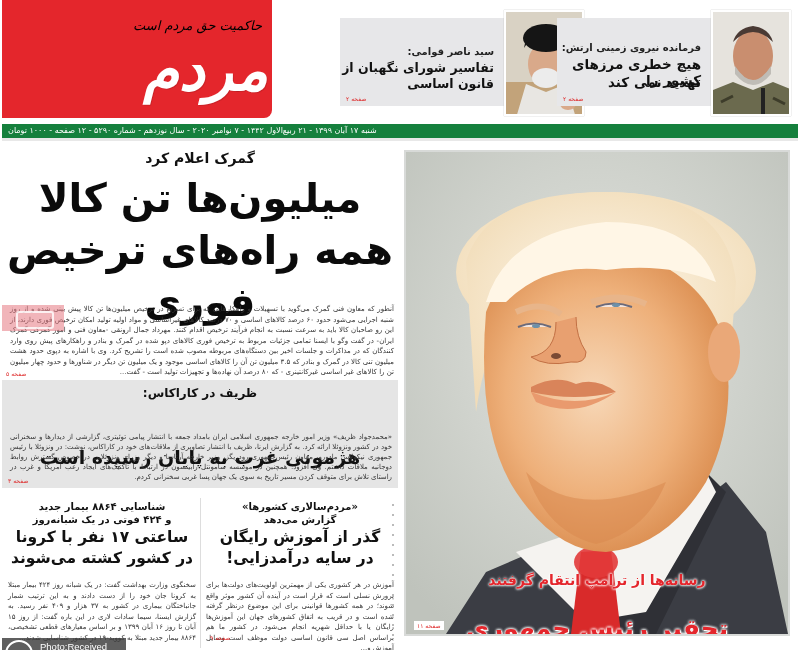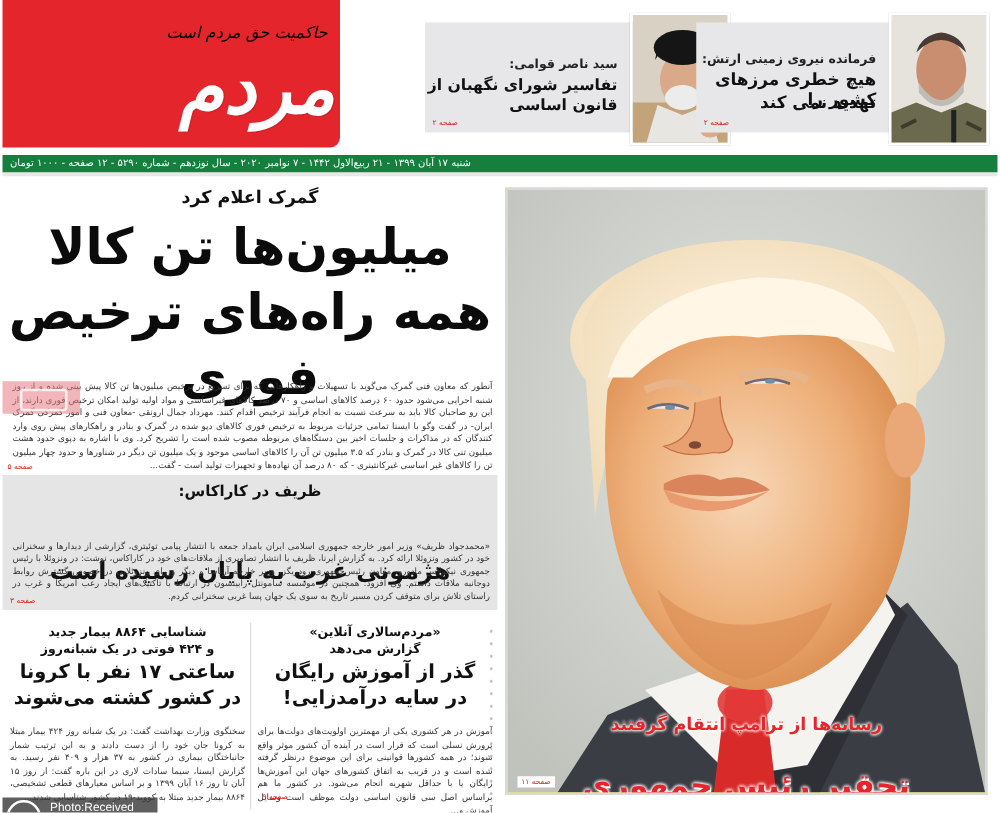--- a/index.html
+++ b/index.html
@@ -115,21 +115,21 @@
   .col-b .body { font-size: 7px; line-height: 10.5px; color: #333; direction: rtl; text-align: justify; margin-top: 14px; padding: 0 4px;}
   .col-edu { left: 202px; }
   .col-covid { left: 4px; }
   .col-sep { position:absolute; left: 200px; top: 498px; width: 1px; height: 150px; background: #ddd; }
   .dots { position:absolute; left: 390px; top: 500px; width: 6px; height: 140px;
     background-image: radial-gradient(circle, #bbb 1px, transparent 1.2px); background-size: 6px 10px; }
 
   
   .cartoon-frame {
     position: absolute; left: 404px; top: 150px; width: 386px; height: 486px;
-    border: 2px solid #d8dad8; background: #fde047; overflow: hidden;
+    border: 2px solid #d8dad8; background: #bef264; overflow: hidden;
   }
   .cartoon-frame svg { position: absolute; left: 0; top: 0; }
   .cartoon-caption-kicker {
     position: absolute; left: 0; top: 420px; width: 382px; text-align: center;
     font-size: 14px; font-weight: bold; color: #e4262c; direction: rtl;
     text-shadow: 0 0 3px #fff, 0 0 3px #fff, 0 0 2px #fff;
   }
   .cartoon-caption-head {
     position: absolute; left: 0; top: 438px; width: 382px; text-align: center;
     font-size: 25px; font-weight: 900; color: #e4262c; direction: rtl;
@@ -218,21 +218,21 @@
   <div class="pg-mark" style="left:6px; top:370px;">صفحه ۵</div>
 
   <div class="zarif">
     <div class="kicker">ظریف در کاراکاس:</div>
     <div class="head">هژمونی غرب به پایان رسیده است</div>
     <div class="body">«محمدجواد ظریف» وزیر امور خارجه جمهوری اسلامی ایران بامداد جمعه با انتشار پیامی توئیتری، گزارشی از دیدارها و سخنرانی خود در کشور ونزوئلا ارائه کرد. به گزارش ایرنا، ظریف با انتشار تصاویری از ملاقات‌های خود در کاراکاس، نوشت: در ونزوئلا با رئیس جمهوری نیکولاس مادورو، معاون رئیس‌جمهوری رودریگز، وزیر خارجه آرئاسا و دیگر وزرای ونزوئلایی در خصوص گسترش روابط دوجانبه ملاقات داشتم. وی افزود: همچنین در موسسه سامونتل رابینسون در ارتباط با تاکتیک‌های ایجاد رعب آمریکا و غرب در راستای تلاش برای متوقف کردن مسیر تاریخ به سوی یک جهان پسا غربی سخنرانی کردم.</div>
     <div class="pg-mark" style="left:6px; bottom:4px;">صفحه ۳</div>
   </div>
 
   <div class="col-b col-edu">
-    <div class="kicker">«مردم‌سالاری آنلاین»</div>
+    <div class="kicker">«مردم‌سالاری کشورها»</div>
     <div class="kicker">گزارش می‌دهد</div>
     <div class="head">گذر از آموزش رایگان</div>
     <div class="head">در سایه درآمدزایی!</div>
     <div class="body" style="margin-top:12px;">آموزش در هر کشوری یکی از مهمترین اولویت‌های دولت‌ها برای پرورش نسلی است که قرار است در آینده آن کشور موثر واقع شوند؛ در همه کشورها قوانینی برای این موضوع درنظر گرفته شده است و در قریب به اتفاق کشورهای جهان این آموزش‌ها رایگان یا با حداقل شهریه انجام می‌شود. در کشور ما هم براساس اصل سی قانون اساسی دولت موظف است وسایل آموزش و...</div>
     <div class="pg-mark" style="left:8px; top:134px;">صفحه ۹</div>
   </div>
 
   <div class="col-sep"></div>
 
   <div class="col-b col-covid">

